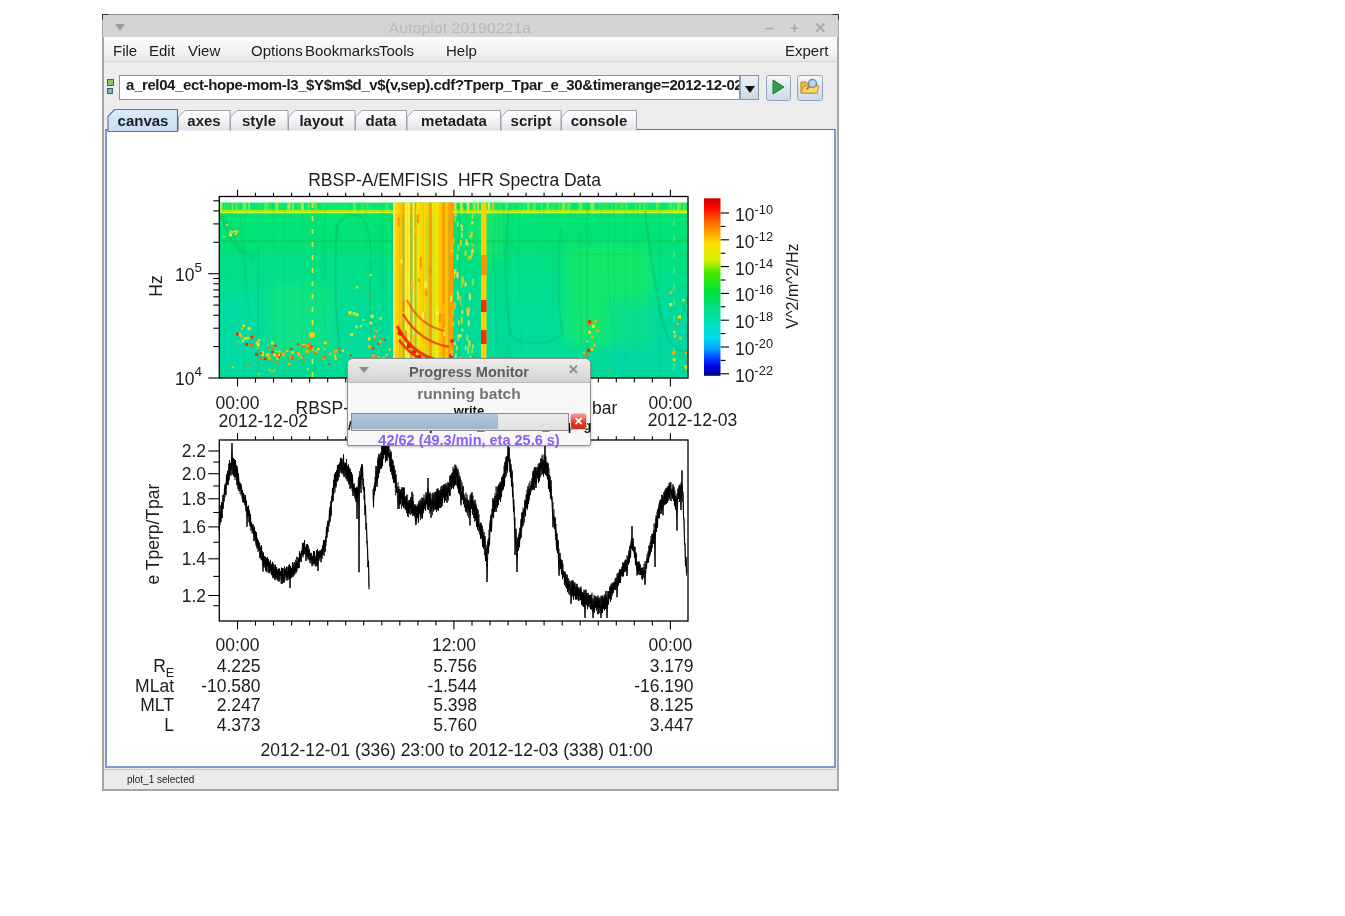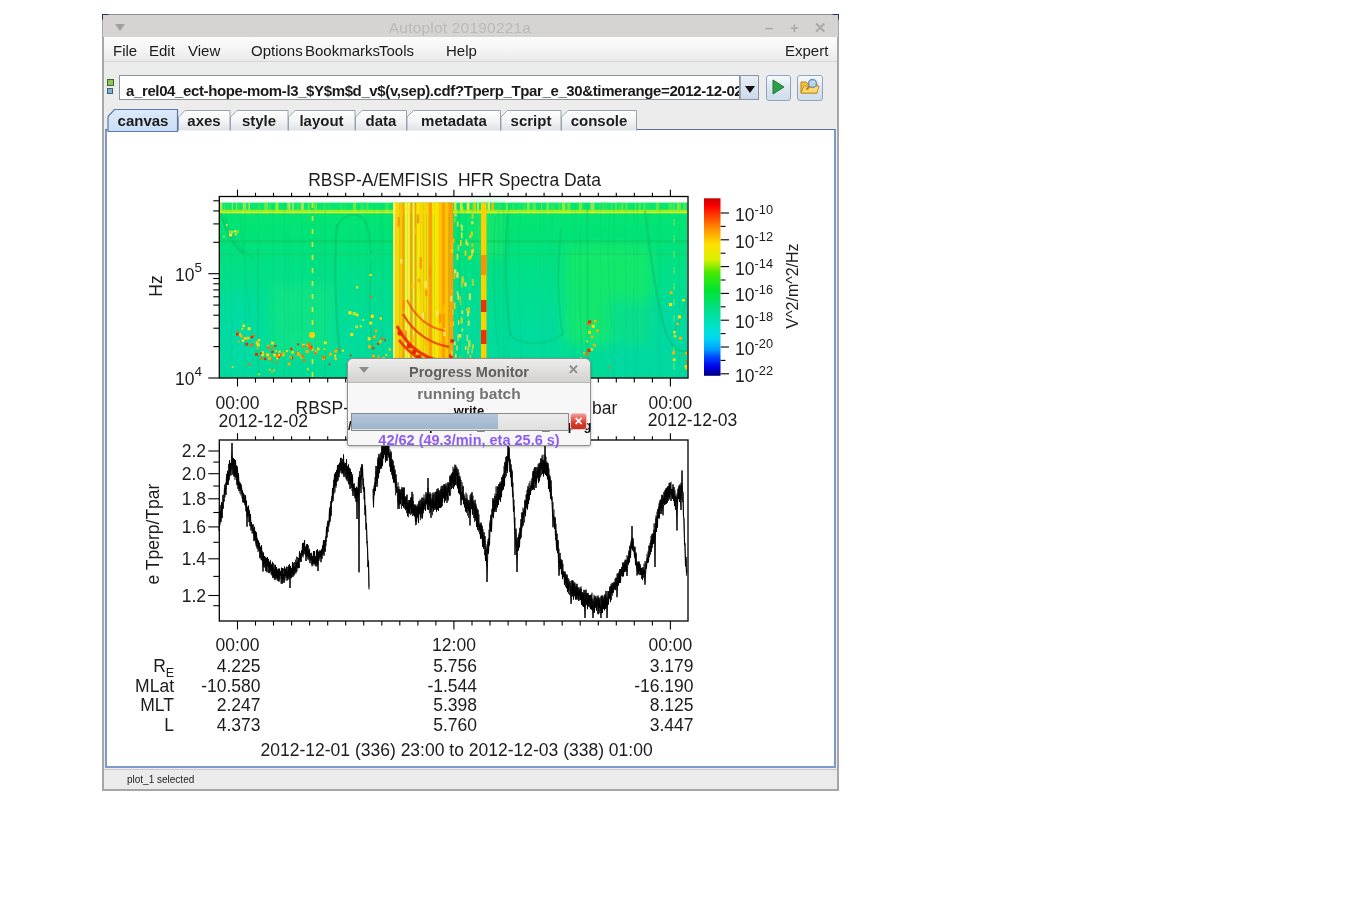--- a/index.html
+++ b/index.html
@@ -7,21 +7,21 @@
 .corner{width:7px;height:6px;background:#20354f;top:14px}
 .titlebar{left:103px;top:15px;width:735px;height:22px;background:#d5d4d2}
 .title{left:380px;top:19px;width:160px;text-align:center;font-weight:normal;font-size:15.5px;color:#b9b9b6;letter-spacing:0.2px}
 .tbtn{color:#a9a9a9;font-weight:bold;font-size:15px;top:19px}
 .tri{left:115px;top:24px;width:0;height:0;border-left:5.5px solid transparent;border-right:5.5px solid transparent;border-top:7px solid #a0a0a0}
 .menubar{left:104px;top:37px;width:733px;height:25px;background:linear-gradient(#fcfcfc,#f3f3f3 60%,#e9e9e9);border-bottom:1px solid #d6d6d6}
 .mi{top:42px;font-weight:normal;font-size:15px;color:#1b1b1b}
 .toolbar{left:104px;top:63px;width:733px;height:47px;background:#ececec}
 .sq1{left:106.5px;top:78.5px;width:7px;height:7px;background:#8fc35c;border:1.5px solid #3f6d24}
 .sq2{left:107px;top:88px;width:6px;height:6px;background:#7fb3cc;border:1.5px solid #38607e}
-.urlfield{left:119px;top:74.5px;width:621px;height:25.5px;background:#ffffff;border:1.5px solid #8b94a3;overflow:hidden;display:flex;align-items:flex-end;justify-content:flex-start;padding-left:6px}
+.urlfield{left:119px;top:74.5px;width:621px;height:25.5px;background:#ffffff;border:1.5px solid #8b94a3;overflow:hidden;display:flex;align-items:flex-start;justify-content:flex-start;padding-left:6px}
 .urltext{font-weight:bold;font-size:15px;color:#1a1a1a;white-space:nowrap;letter-spacing:-0.38px}
 .combobtn{left:739.5px;top:74.5px;width:19.5px;height:25.5px;background:linear-gradient(#e9eff7,#ccd9ea);border:1.5px solid #8b94a3;border-left:1px solid #9aa5b5}
 .combobtn:after{content:"";position:absolute;left:4px;top:10px;border-left:5.5px solid transparent;border-right:5.5px solid transparent;border-top:7px solid #111}
 .nimbtn{top:75px;width:25.5px;height:26px;background:linear-gradient(#f6fafd,#dde7f2 45%,#cfdcEB);border:1.5px solid #92a3c0;border-radius:3px}
 .tabrow{left:104px;top:110px;width:733px;height:19.5px;background:#ececec}
 .contentframe{left:105px;top:129px;width:731px;height:639px;border:2px solid #7e99ce;border-top:1.5px solid #54709f;background:#fff}
 .statusbar{left:104px;top:769px;width:733px;height:20px;background:#ebebeb;border-top:1px solid #c9c9c9}
 .stattext{left:127px;top:774px;font-size:10px;color:#222}
 .dlg{left:347px;top:358px;width:244px;height:88px;background:#f7f7f7;border:1px solid #8f8f8f;border-radius:6px 6px 2px 2px;box-shadow:0 1px 3px rgba(0,0,0,0.25);z-index:10}
 .dlgtitle{left:0;top:0;width:100%;height:24px;background:linear-gradient(#ededec,#d3d2d0);border-bottom:1px solid #b8b8b8;border-radius:6px 6px 0 0}

